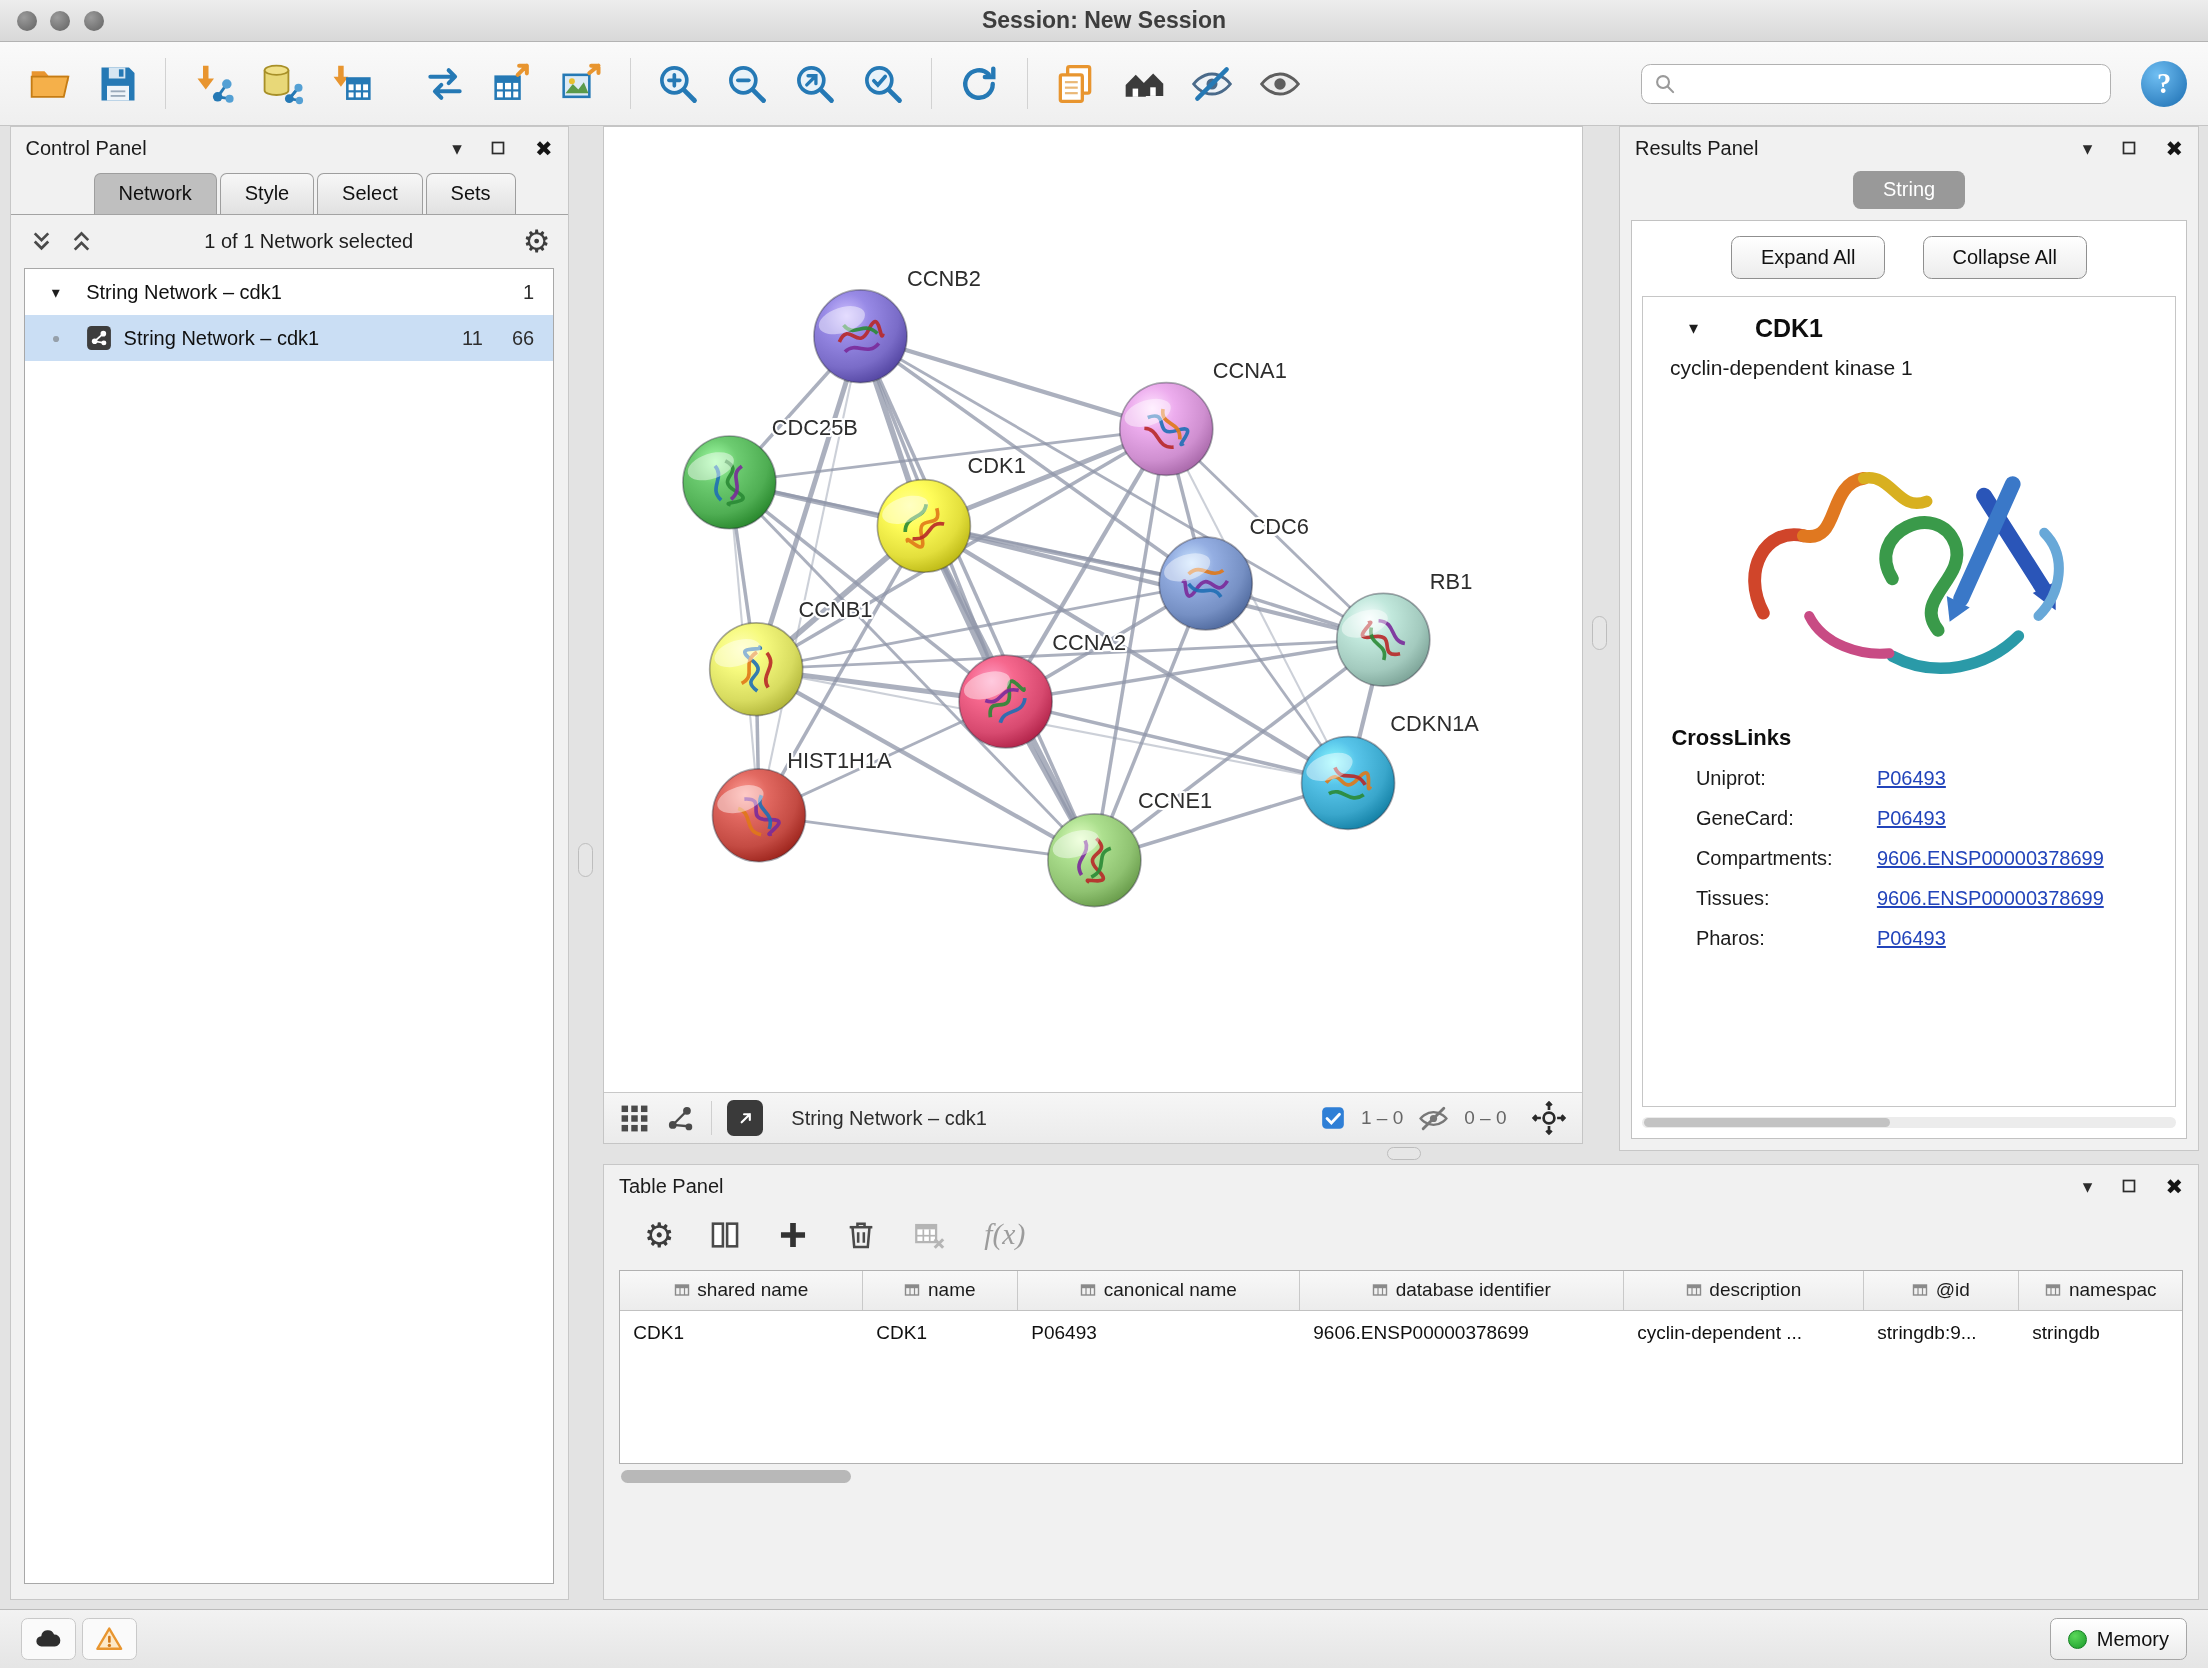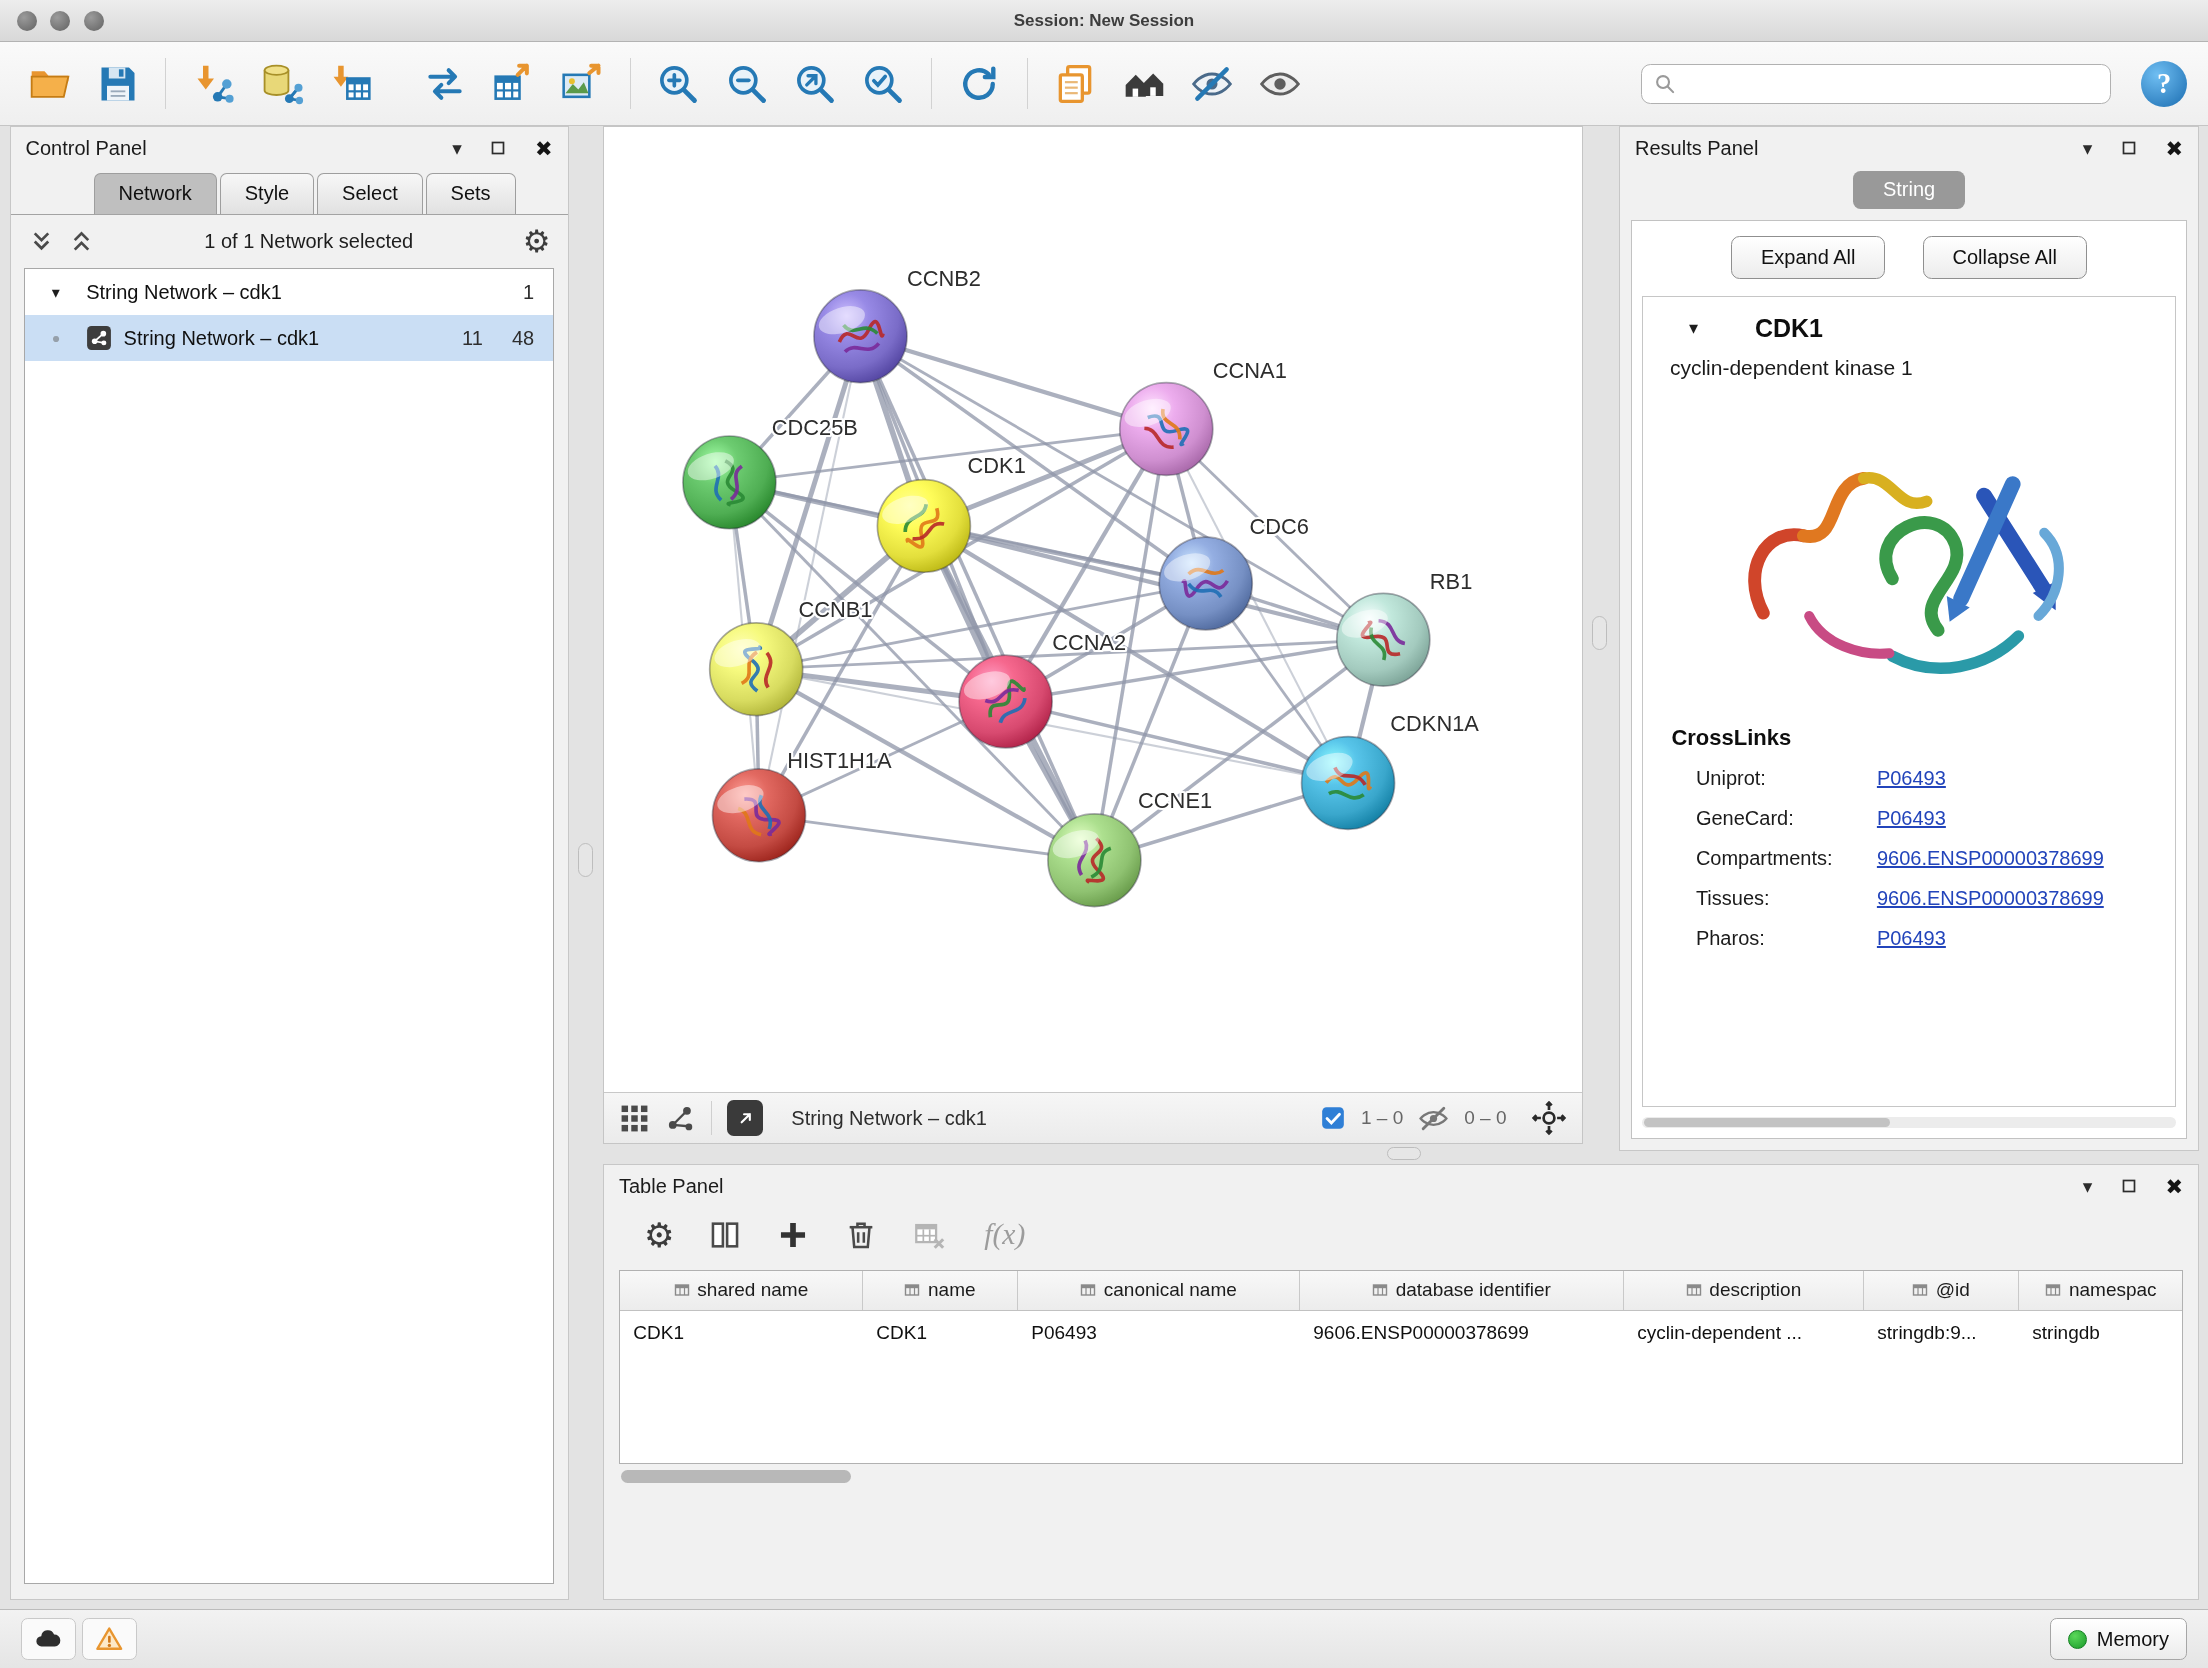--- a/index.html
+++ b/index.html
@@ -3,21 +3,21 @@
 <meta charset="utf-8">
 <style>
 *{margin:0;padding:0;box-sizing:border-box}
 html,body{width:2208px;height:1668px}
 body{position:relative;background:#e3e3e3;font-family:"Liberation Sans",sans-serif;color:#222;overflow:hidden}
 
 
 .titlebar{position:absolute;top:0;left:0;right:0;height:42px;background:linear-gradient(#ededed,#d8d8d8);border-bottom:1px solid #b3b3b3;display:flex;align-items:center;justify-content:center}
 .lights{position:absolute;left:17px;top:0;height:42px;display:flex;align-items:center;gap:13.3px}
 .light{width:20px;height:20px;border-radius:50%;background:radial-gradient(circle at 35% 32%,#9b9b9b,#616161);display:inline-block;cursor:pointer}
-.wtitle{font-size:17px;font-weight:bold;color:#3d3d3d}
+.wtitle{font-size:23px;font-weight:bold;color:#3d3d3d}
 
 
 .toolbar{position:absolute;top:42px;left:0;right:0;height:84px;background:linear-gradient(#fafafa,#efefef);border-bottom:1px solid #c5c5c5;display:flex;align-items:center;padding:0 21px;gap:11.4px}
 .tbtn{width:57px;height:57px;border:none;background:none;display:flex;align-items:center;justify-content:center;cursor:pointer;padding:0;flex:none}
 .tbtn svg{width:44px;height:44px}
 .tsep{width:1px;height:51px;background:#d2d2d2;margin:0 7.6px;flex:none}
 .tgap{width:15px;flex:none}
 .searchbox{margin-left:auto;width:470px;height:40px;background:#fff;border:1.9px solid #b1b1b1;border-radius:9.5px;display:flex;align-items:center;gap:9.5px;padding:0 11.4px;flex:none}
 .searchbox svg{width:23px;height:23px;flex:none}
 .searchbox input{flex:1;border:none;outline:none;font-family:"Liberation Sans",sans-serif;font-size:20px;color:#333;background:transparent}
@@ -328,21 +328,21 @@
             <line x1="8" y1="15" x2="16" y2="8"></line>
             <line x1="8" y1="15" x2="16.5" y2="16.5"></line>
           </g>
           <circle cx="8" cy="15" r="2.6" fill="#fff"></circle>
           <circle cx="16" cy="8" r="2.6" fill="#fff"></circle>
           <circle cx="16.5" cy="16.5" r="2.3" fill="#fff"></circle>
         </svg>
       <span class="tree-label">String Network – cdk1</span>
       <span class="flex1"></span>
       <span class="tree-count">11</span>
-      <span class="tree-count">48</span>
+      <span class="tree-count">66</span>
     </div>
   </div>
 </div>
 
 <div id="network-view">
   <div class="net-canvas">
     <svg viewBox="0 0 694 687" preserveAspectRatio="none">
         <defs>
           <radialGradient id="ng0" cx="35%" cy="28%" r="80%">
             <stop offset="0%" stop-color="rgb(207,193,255)"></stop>

